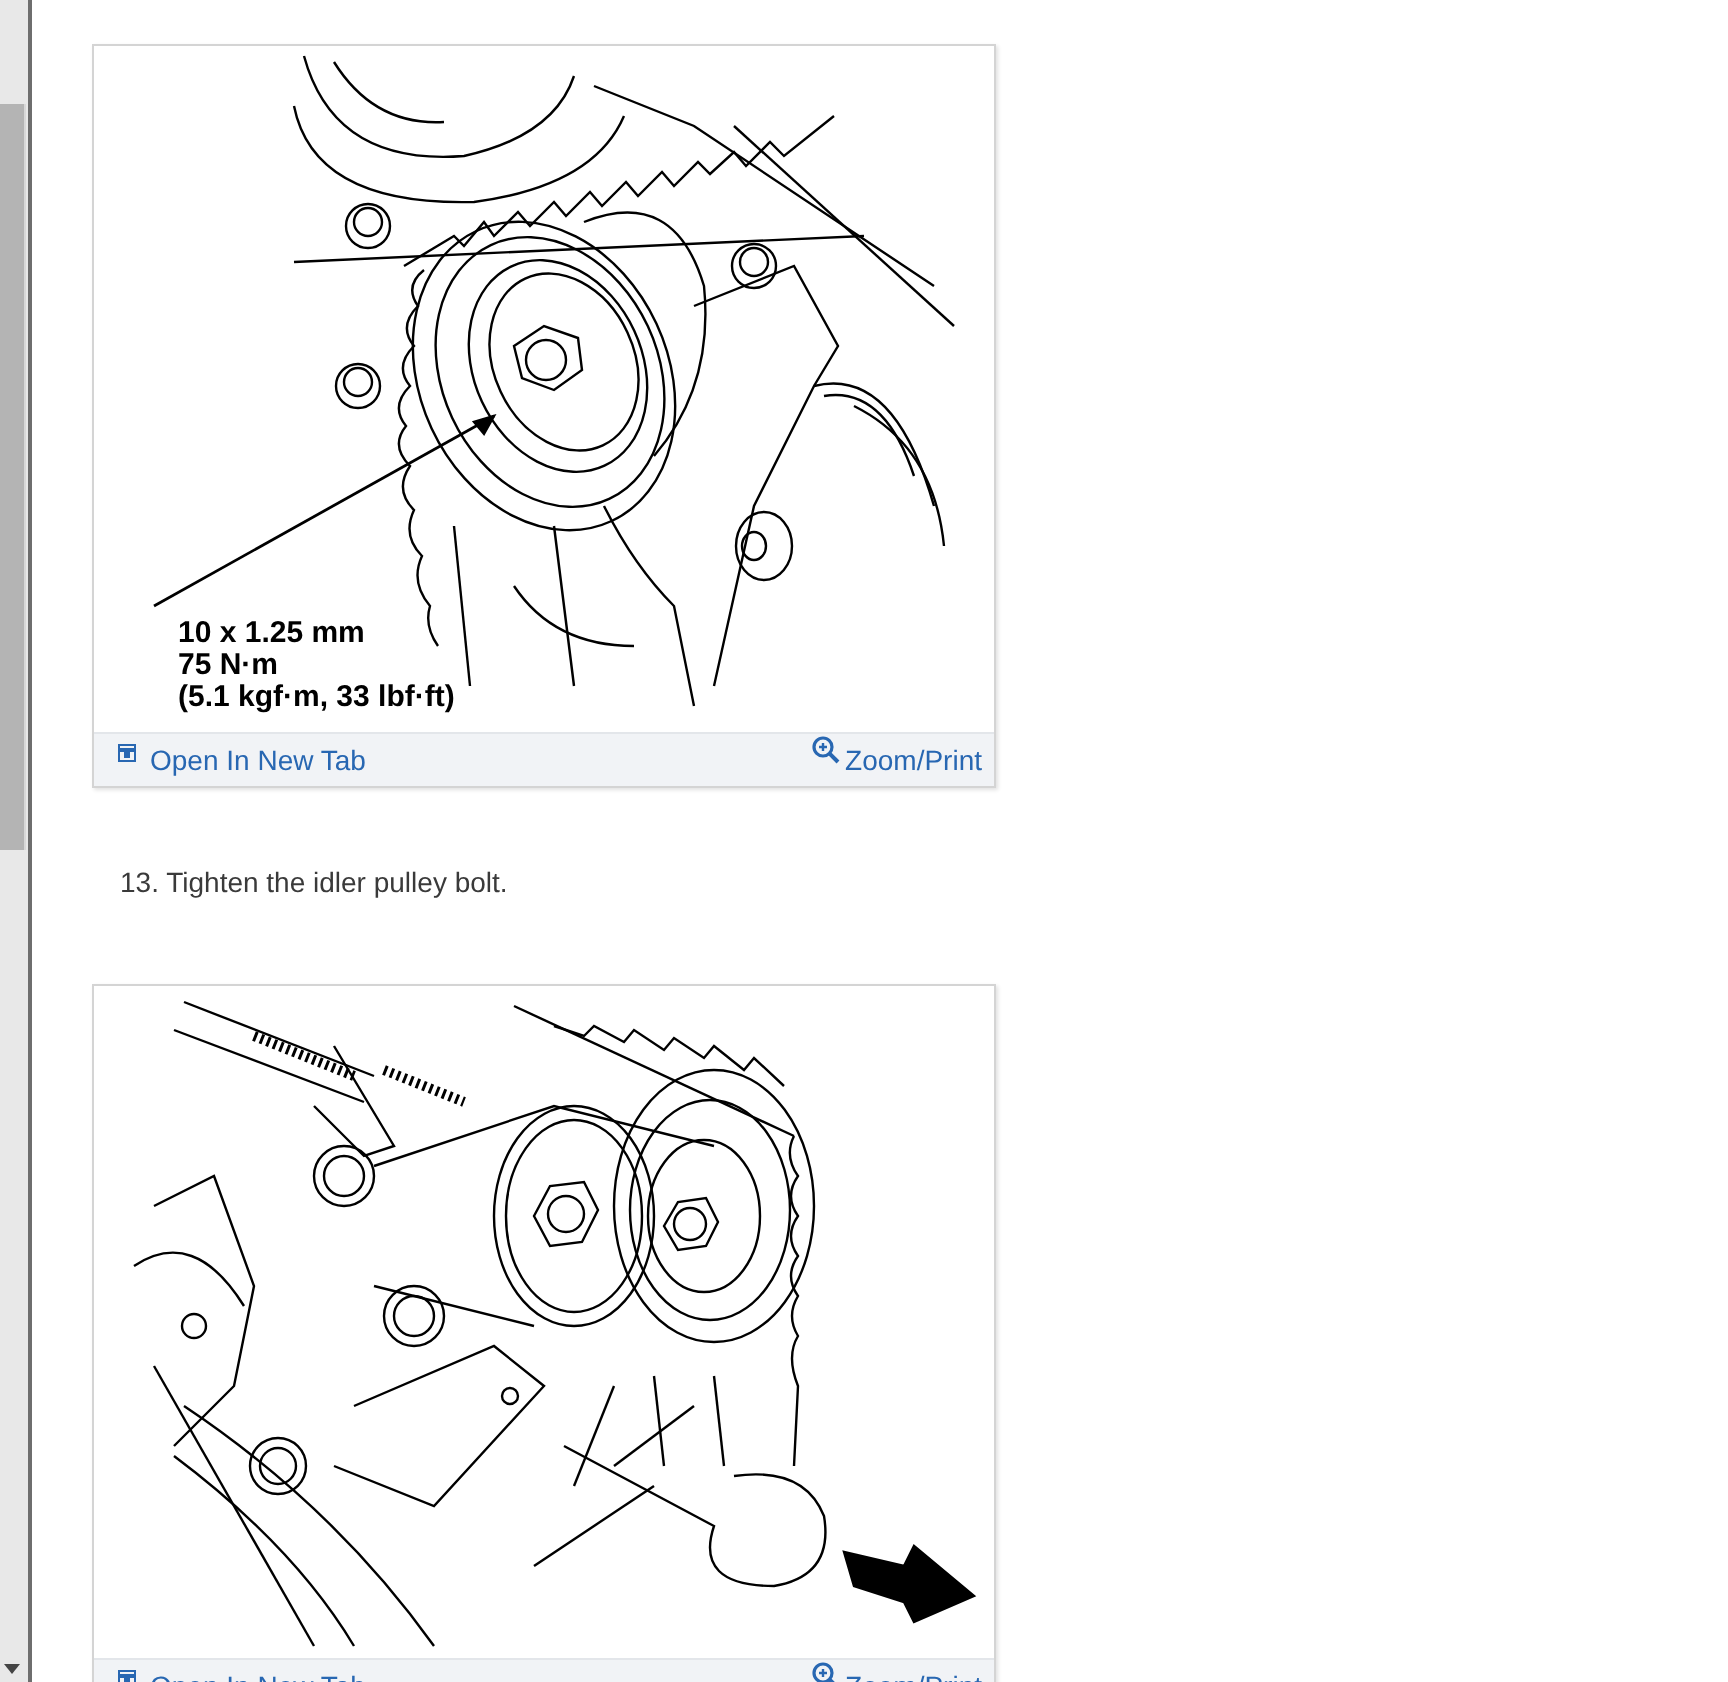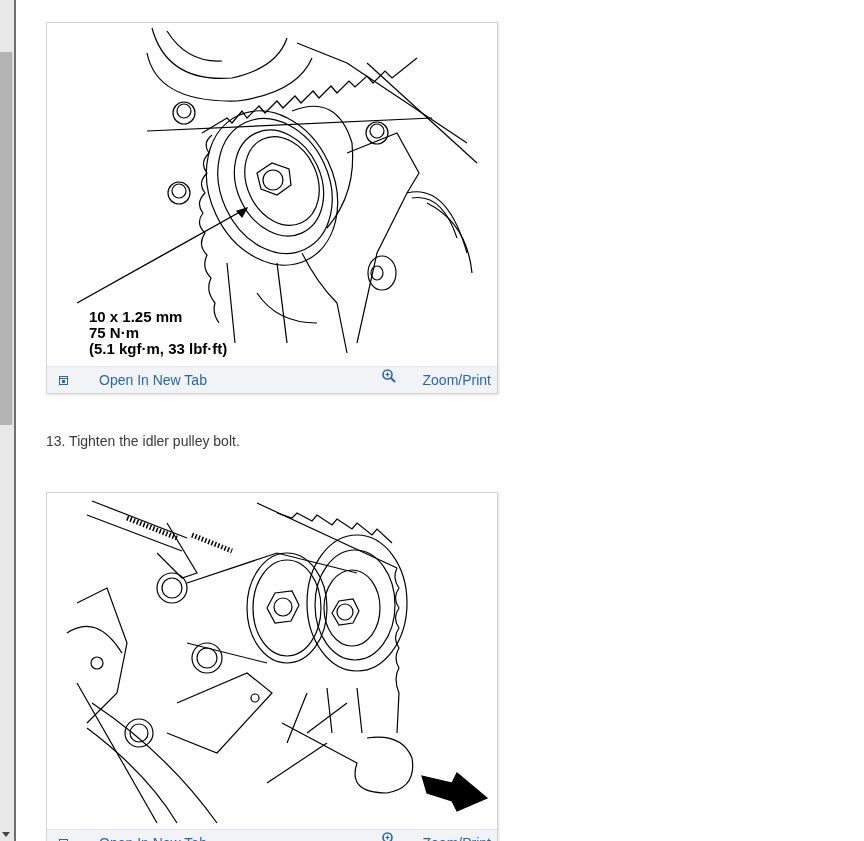--- a/index.html
+++ b/index.html
@@ -25,34 +25,34 @@
     position:absolute; left:46px; width:450px;
     border:1px solid #d4d4d4; background:#fff;
     box-shadow:1px 1px 2px rgba(0,0,0,0.12);
   }
   .fig-image { position:relative; width:450px; background:#fff; overflow:hidden; }
   .fig-toolbar {
     height:26px; background:#f1f3f6; border-top:1px solid #e3e6ea;
     display:flex; align-items:center; justify-content:space-between;
     padding:0 6px 0 12px; font-size:14px; color:#2867b2;
   }
-  .tb-link { display:flex; align-items:center; cursor:pointer; color:#2867b2;gap:24px; }
+  .tb-link { display:flex; cursor:pointer; color:#2867b2; }
   .icon-newtab {
     width:9px; height:9px; border:1.5px solid #2867b2; margin-right:7px;
     position:relative; box-sizing:border-box;
   }
   .icon-newtab::before {
     content:""; position:absolute; left:0; right:0; top:1px; height:1.5px; background:#2867b2;
   }
   .icon-newtab::after {
     content:""; position:absolute; left:2px; top:3px; width:3px; height:3px; background:#2867b2;
   }
   .icon-zoom { margin-right:3px; position:relative; top:-4px; }
   .step-text {
-    position:absolute; left:46px; top:433px; font-size:14px; color:#3a3a3a;
+    position:absolute; left:60px; top:433px; font-size:14px; color:#3a3a3a;
   }
   .torque {
     position:absolute; left:32px; top:286px;
     font-family:"Liberation Sans", sans-serif; font-weight:bold; font-size:15px;
     line-height:16px; color:#000000;margin-left:10px;
   }
 </style>
 </head>
 <body>
 

